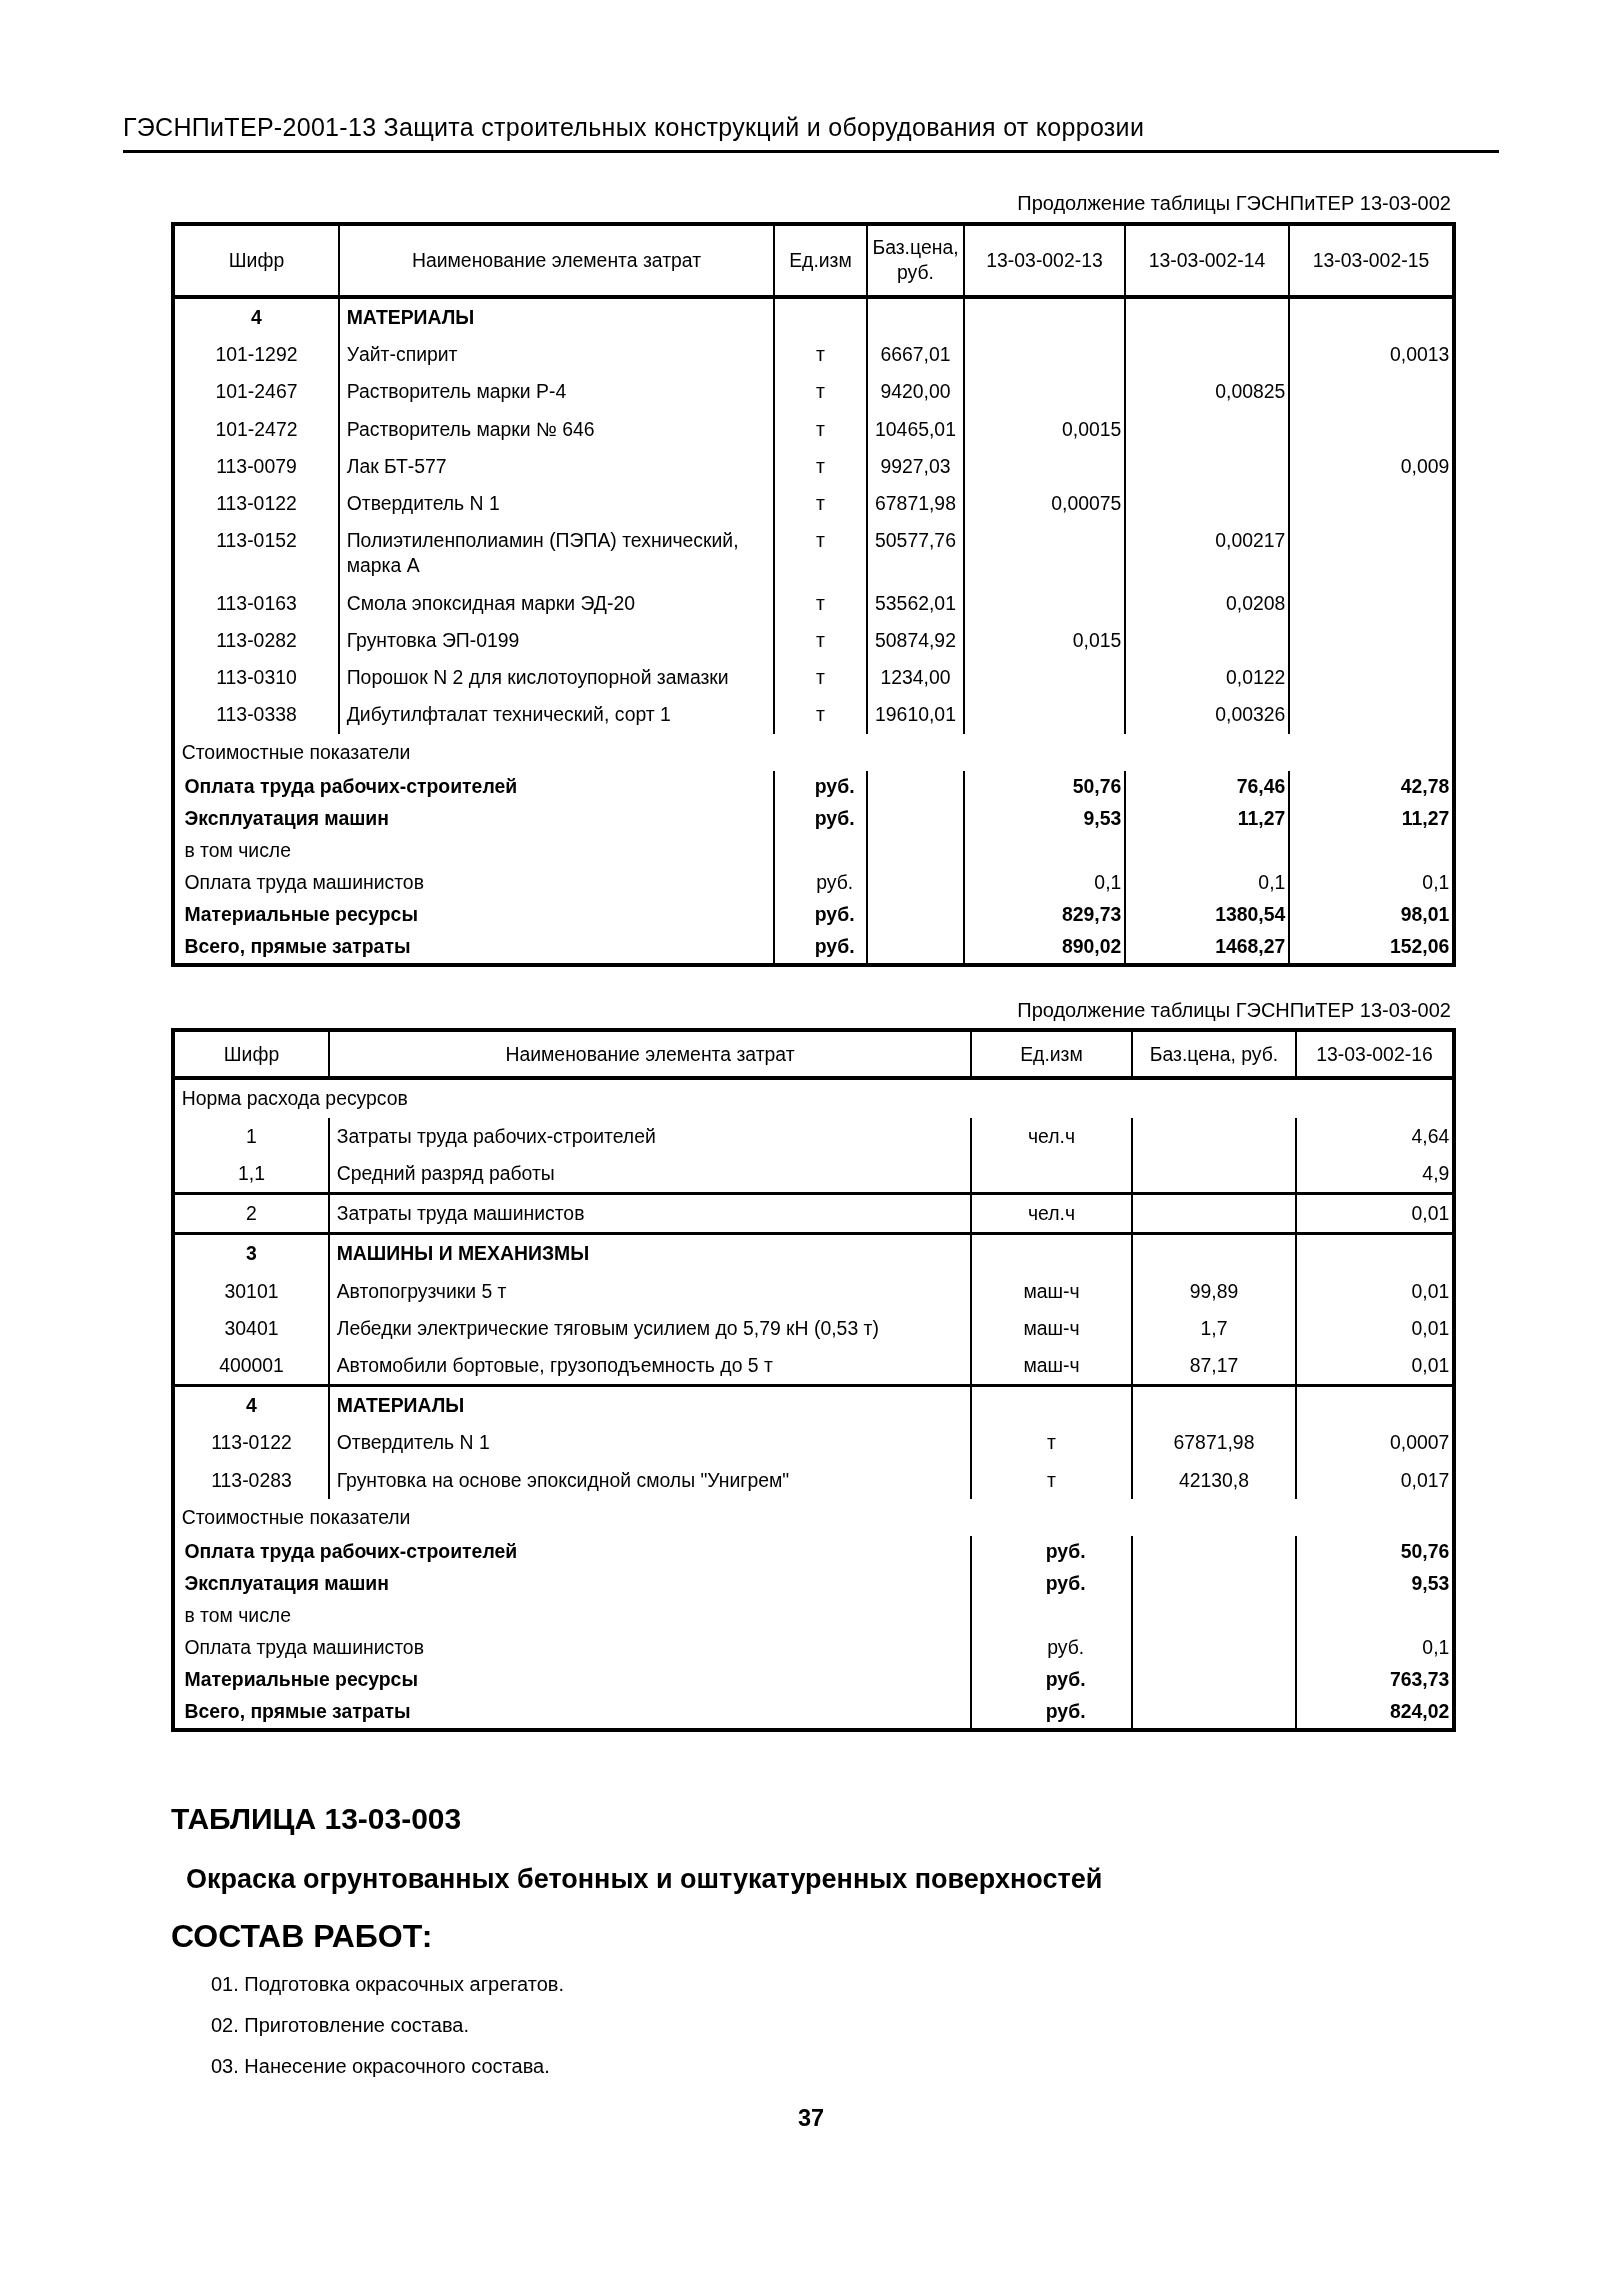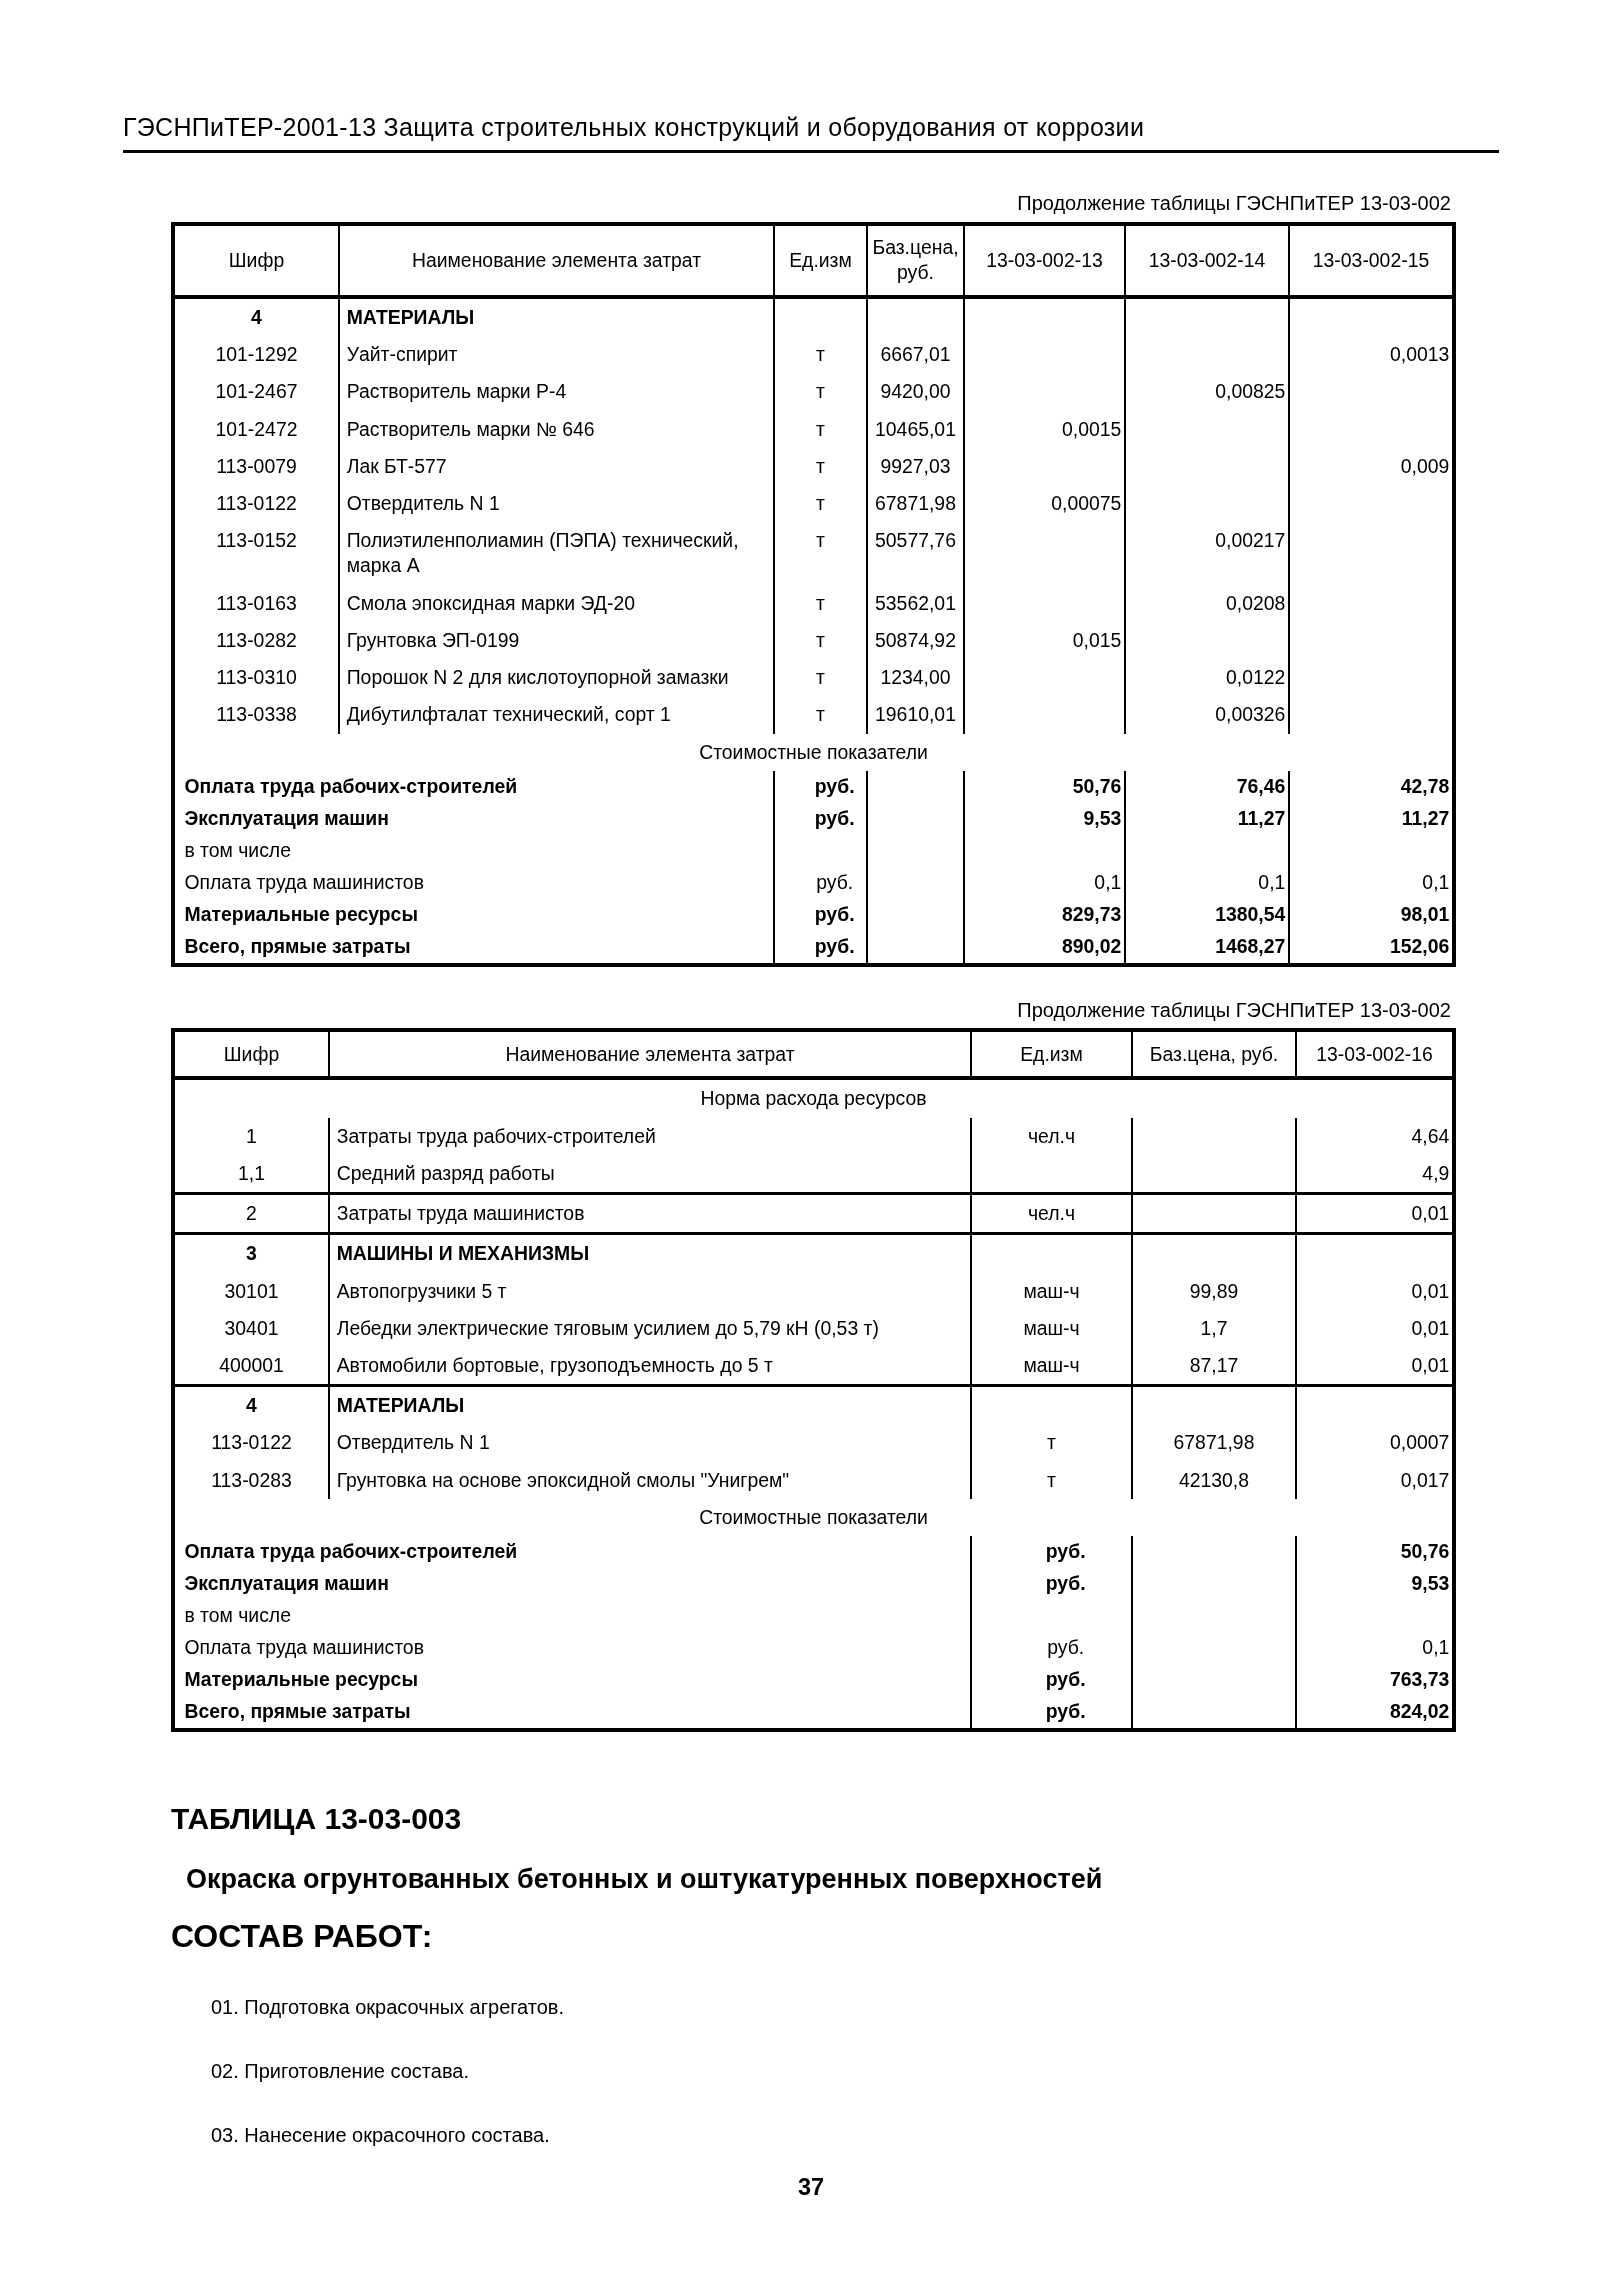--- a/index.html
+++ b/index.html
@@ -56,29 +56,29 @@
   }
   td.c { text-align:center; }
   td.r { text-align:right; padding-right:2.7px !important; }
   td.name { text-align:left; }
   td.label { text-align:left; padding-left:9.4px !important; }
   tr.bold td { font-weight:bold; }
   tr.sep td { border-top:3.4px solid #000; }
   td.band {
     border-left:none !important; border-right:none !important;
     border-top:4px solid #000; border-bottom:4px solid #000;
-    text-align:center;
+    text-align:left;
     padding:7.4px 5.4px;
   }
   tbody.cost td { padding-top:3.4px; padding-bottom:3.4px;padding-left:35px; }
 
   .section-no    { margin:70px 0 0 48px;  font-size:30px; font-weight:bold; }
   .section-title { margin:28px 0 0 63px;  font-size:27px; font-weight:bold; }
   .section-sub   { margin:23px 0 0 48px;  font-size:32px; font-weight:bold; }
-  .work-item     { margin:41px 0 0 88px; font-size:20px; }
+  .work-item     { margin:18px 0 0 88px; font-size:20px; }
   .page-num      { width:1280px; margin:27px 0 0 48px; text-align:center; font-size:23.5px; font-weight:bold; }
 </style>
 </head>
 <body>
 
 <div class="page">
   <div class="inner">
 
     <div class="doc-header">ГЭСНПиТЕР-2001-13 Защита строительных конструкций и оборудования от коррозии</div>
 

